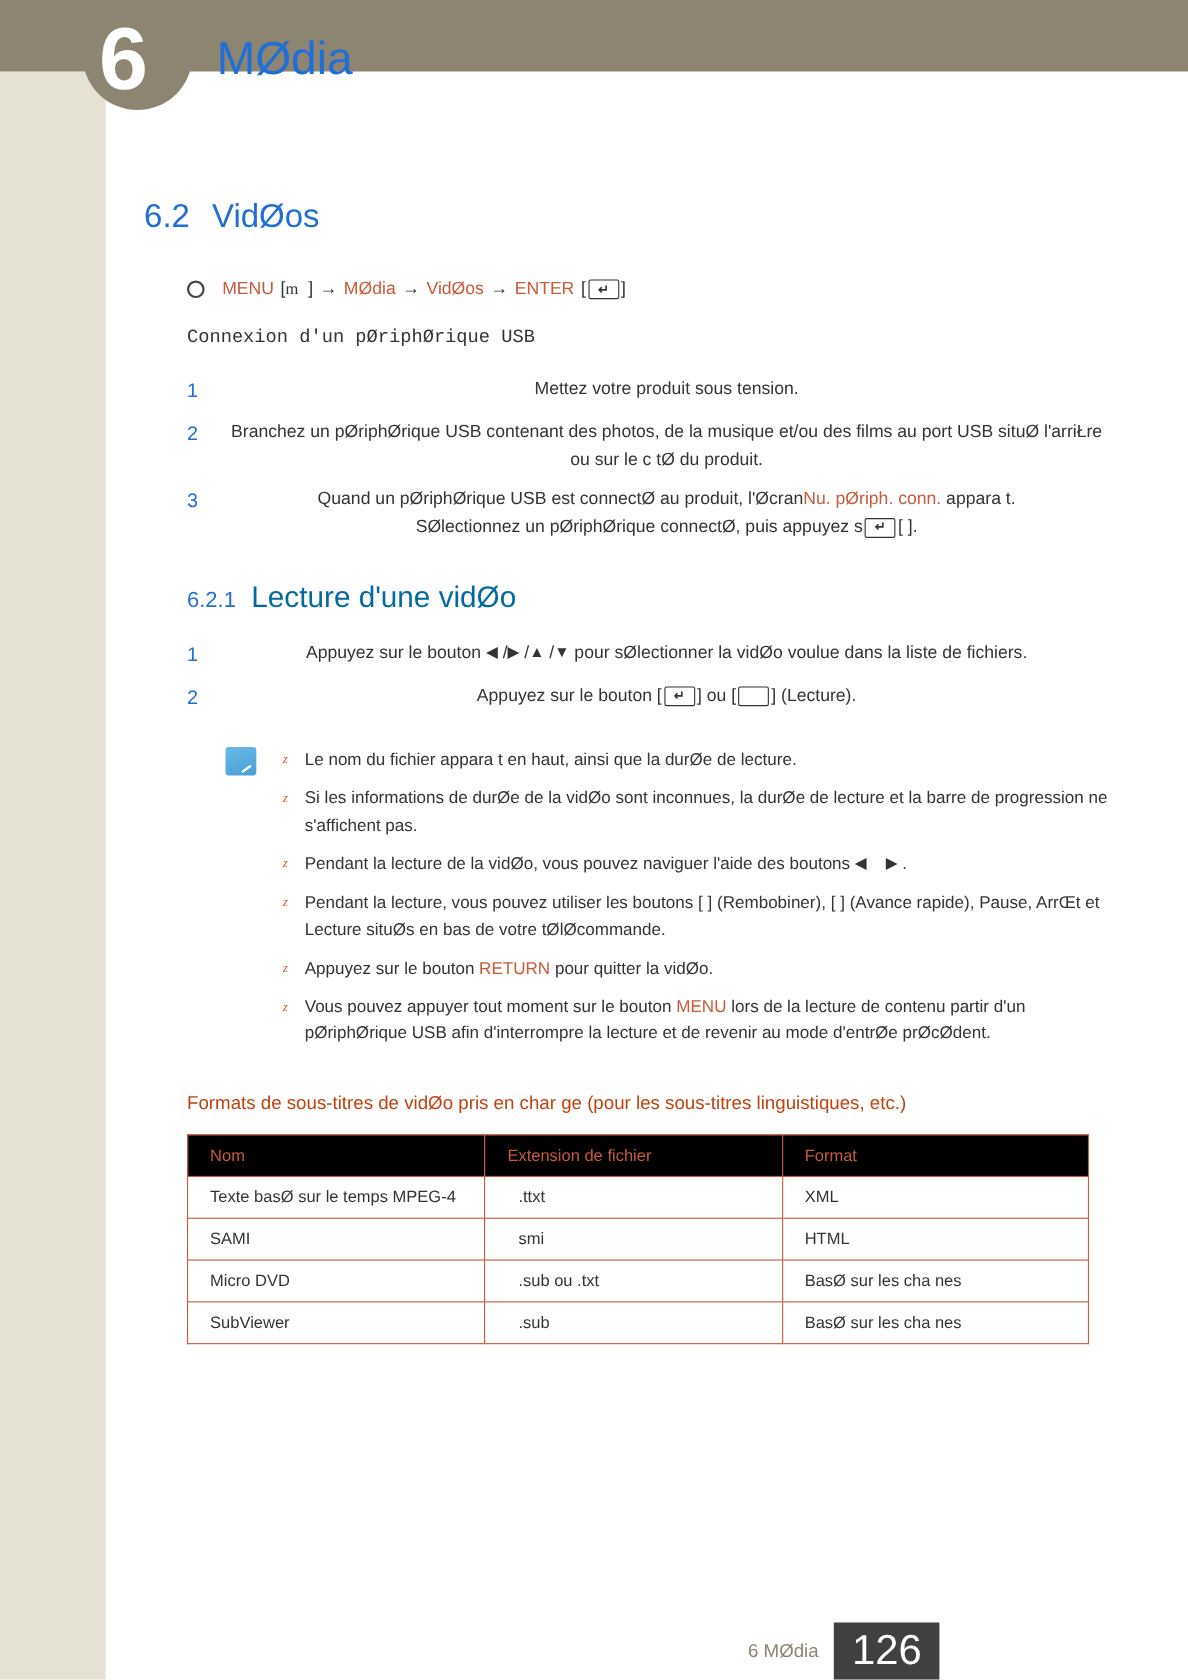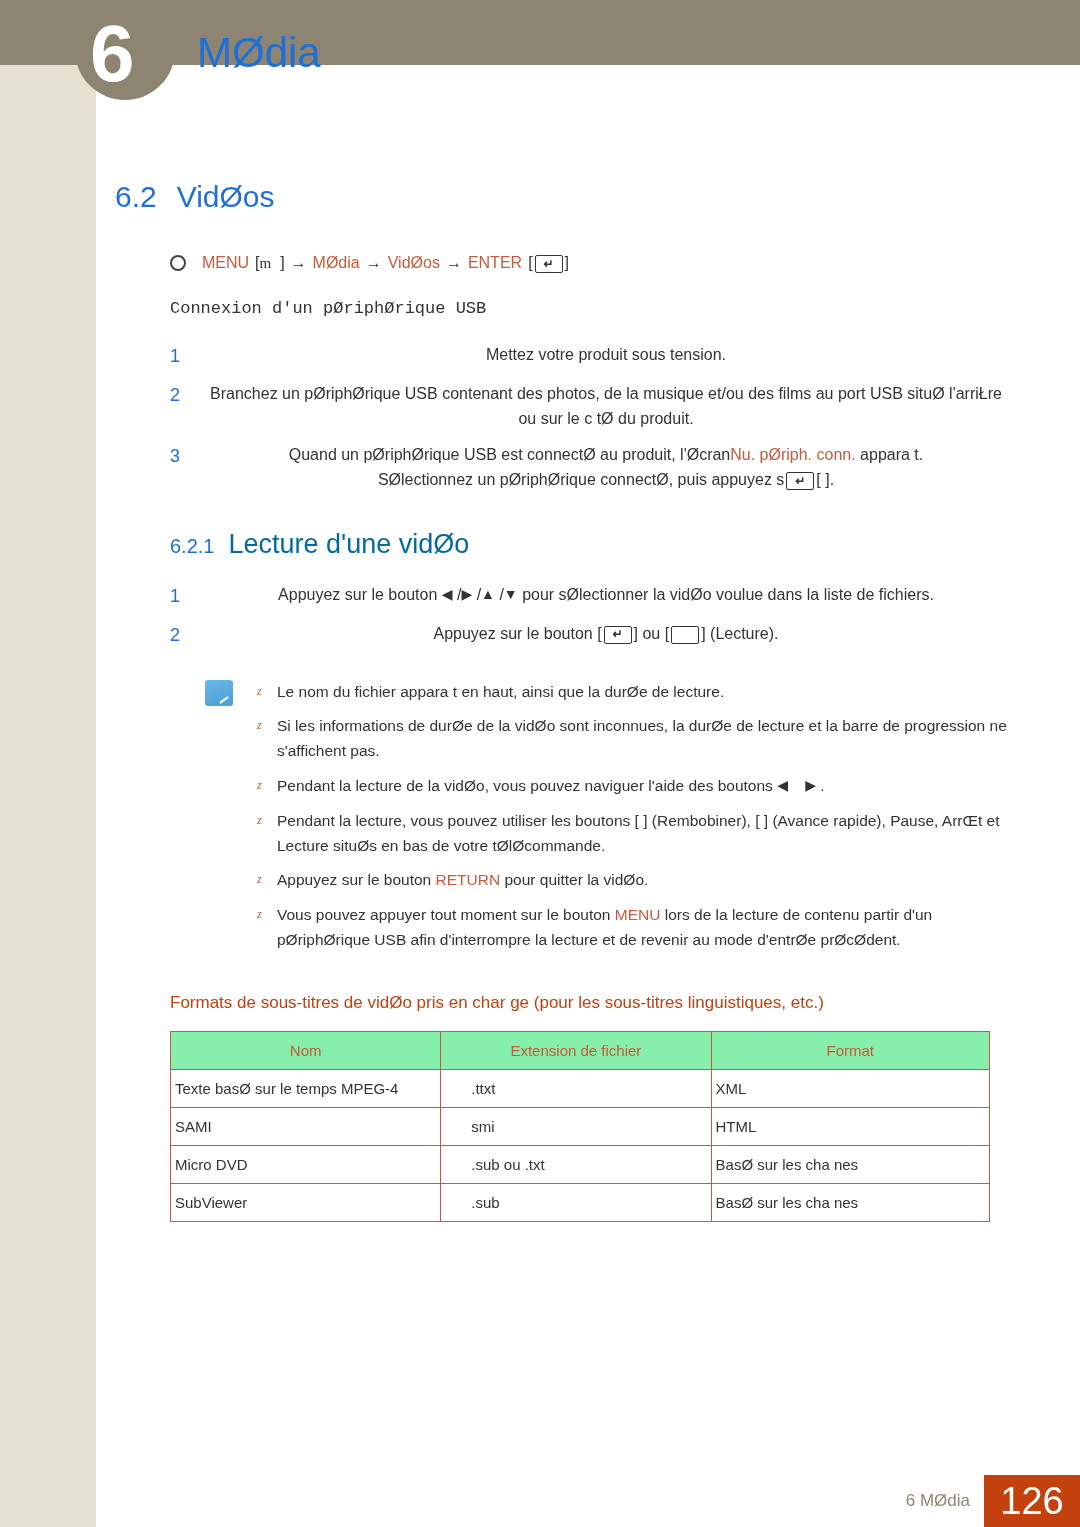--- a/index.html
+++ b/index.html
@@ -56,21 +56,21 @@
     color: #1f6fd6;
     font-weight: 400;
   }
   .content {
     position: absolute;
     top: 180px;
     left: 115px;
     right: 70px;
   }
   .h2-row { display: flex; gap: 20px; align-items: baseline; margin-bottom: 40px; }
-  .h2-num { color: #1f6fd6; font-size: 30px; }
+  .h2-num { color: #1f6fd6; font-size: 30px; margin-left: 16px; }
   .h2-txt { color: #1f6fd6; font-size: 30px; }
   .nav-line {
     display: flex; align-items: center; gap: 6px;
     margin-left: 55px; margin-bottom: 26px;
     font-size: 16px;
   }
   .o-bullet {
     display: inline-block; width: 16px; height: 16px;
     border: 2.5px solid #444; border-radius: 50%;
     margin-right: 10px;
@@ -167,50 +167,49 @@
     font-size: 17px;
     margin-bottom: 18px;
   }
   table.subt {
     margin-left: 55px;
     border-collapse: collapse;
     width: 820px;
     font-size: 15px;
   }
   table.subt th {
-    background: #86efac;
+    background: #000000;
     color: #c75a3a;
     font-weight: 400;
     border: 1px solid #c75a3a;
     padding: 10px 20px;
-    text-align: center;
+    text-align: left;
   }
   table.subt td {
     border: 1px solid #c75a3a;
-    padding: 10px 4px;
+    padding: 10px 20px;
     text-align: left;
     color: #333;
   }
   table.subt td.center { text-align: left; padding-left: 30px; }
   .footer {
     position: absolute;
     bottom: 0; right: 0;
     height: 52px;
     width: 400px;
     display: flex;
     align-items: center;
-    justify-content: flex-end;
   }
   .footer .chap {
     color: #8d8571;
     font-size: 17px;
     margin-right: 14px;
   }
   .footer .pagenum {
-    background: #c2410c;
+    background: #404040;
     color: #fff;
     font-size: 38px;
     width: 96px;
     height: 52px;
     display: flex;
     align-items: center;
     justify-content: center;
   }
 </style>
 </head>

